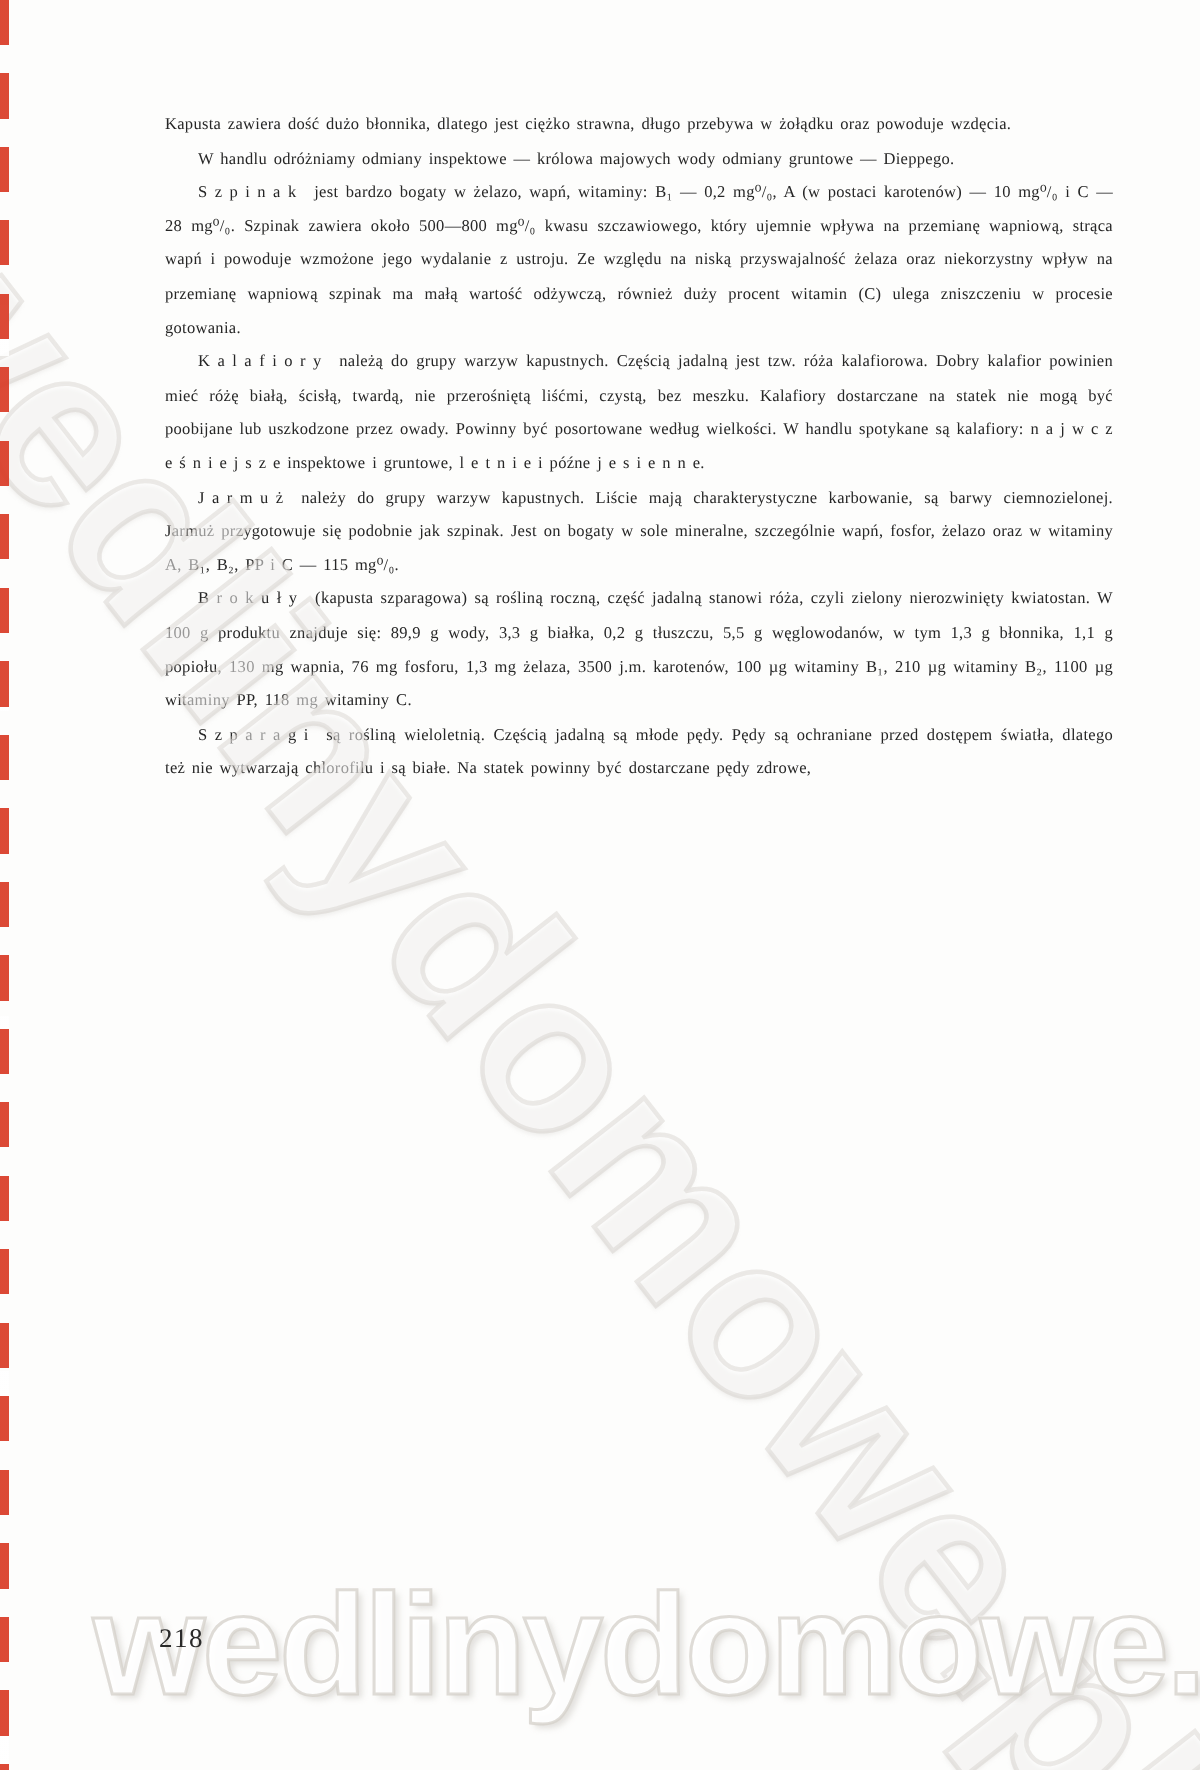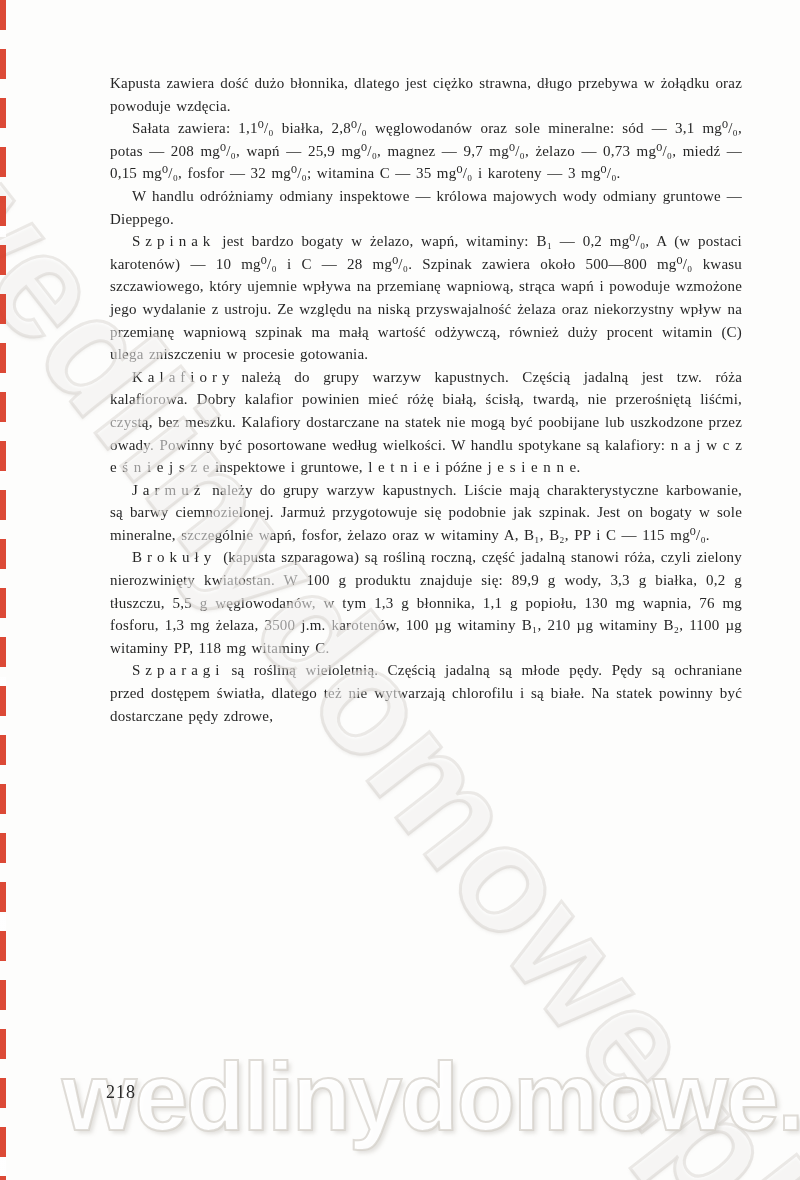--- a/index.html
+++ b/index.html
@@ -24,21 +24,21 @@
         rgba(255,255,255,0) 30px, rgba(255,255,255,0) 49px),
       repeating-linear-gradient(180deg,
         rgba(255,255,255,0) 0px, rgba(255,255,255,0) 203px,
         rgba(255,255,255,0.9) 203px, rgba(255,255,255,0.9) 237px);
     z-index: 4;
   }
   .text-block {
     position: absolute;
     left: 110px; top: 72px;
     width: 632px;
-    font-size: 15px;
+    font-size: 11px;
     line-height: 22.6px;
     color: #262626;
     text-align: justify;
     letter-spacing: 0.2px;
     word-spacing: 1.5px;
     z-index: 1;
   }
   .text-block p { margin: 0; padding: 0; }
   .text-block p.indent { text-indent: 22px; }
   .headword { letter-spacing: 5px; margin-right: 7px; }
@@ -83,21 +83,20 @@
   }
 </style>
 </head>
 <body>
 
 <div class="scan-page">
   <div class="edge-marks"></div>
 
   <div class="text-block" id="text-block">
       <p>Kapusta zawiera dość dużo błonnika, dlatego jest ciężko strawna, długo przebywa w żołądku oraz powoduje wzdęcia.</p>
-      <p class="indent">Sałata zawiera: 1,1⁰/₀ białka, 2,8⁰/₀ węglowodanów oraz sole mineralne: sód — 3,1 mg⁰/₀, potas — 208 mg⁰/₀, wapń — 25,9 mg⁰/₀, magnez — 9,7 mg⁰/₀, żelazo — 0,73 mg⁰/₀, miedź — 0,15 mg⁰/₀, fosfor — 32 mg⁰/₀; witamina C — 35 mg⁰/₀ i karoteny — 3 mg⁰/₀.</p>
       <p class="indent">W handlu odróżniamy odmiany inspektowe — królowa majowych wody odmiany gruntowe — Dieppego.</p>
       <p class="indent"><span class="headword">Szpinak</span>jest bardzo bogaty w żelazo, wapń, witaminy: B₁ — 0,2 mg⁰/₀, A (w postaci karotenów) — 10 mg⁰/₀ i C — 28 mg⁰/₀. Szpinak zawiera około 500—800 mg⁰/₀ kwasu szczawiowego, który ujemnie wpływa na przemianę wapniową, strąca wapń i powoduje wzmożone jego wydalanie z ustroju. Ze względu na niską przyswajalność żelaza oraz niekorzystny wpływ na przemianę wapniową szpinak ma małą wartość odżywczą, również duży procent witamin (C) ulega zniszczeniu w procesie gotowania.</p>
       <p class="indent"><span class="headword">Kalafiory</span>należą do grupy warzyw kapustnych. Częścią jadalną jest tzw. róża kalafiorowa. Dobry kalafior powinien mieć różę białą, ścisłą, twardą, nie przerośniętą liśćmi, czystą, bez meszku. Kalafiory dostarczane na statek nie mogą być poobijane lub uszkodzone przez owady. Powinny być posortowane według wielkości. W handlu spotykane są kalafiory: n a j w c z e ś n i e j s z e inspektowe i gruntowe, l e t n i e i późne j e s i e n n e.</p>
       <p class="indent"><span class="headword">Jarmuż</span>należy do grupy warzyw kapustnych. Liście mają charakterystyczne karbowanie, są barwy ciemnozielonej. Jarmuż przygotowuje się podobnie jak szpinak. Jest on bogaty w sole mineralne, szczególnie wapń, fosfor, żelazo oraz w witaminy A, B₁, B₂, PP i C — 115 mg⁰/₀.</p>
       <p class="indent"><span class="headword">Brokuły</span>(kapusta szparagowa) są rośliną roczną, część jadalną stanowi róża, czyli zielony nierozwinięty kwiatostan. W 100 g produktu znajduje się: 89,9 g wody, 3,3 g białka, 0,2 g tłuszczu, 5,5 g węglowodanów, w tym 1,3 g błonnika, 1,1 g popiołu, 130 mg wapnia, 76 mg fosforu, 1,3 mg żelaza, 3500 j.m. karotenów, 100 µg witaminy B₁, 210 µg witaminy B₂, 1100 µg witaminy PP, 118 mg witaminy C.</p>
       <p class="indent"><span class="headword">Szparagi</span>są rośliną wieloletnią. Częścią jadalną są młode pędy. Pędy są ochraniane przed dostępem światła, dlatego też nie wytwarzają chlorofilu i są białe. Na statek powinny być dostarczane pędy zdrowe,</p>
     </div>
 
   <div class="wm-diagonal">wedlinydomowe.pl</div>
 

